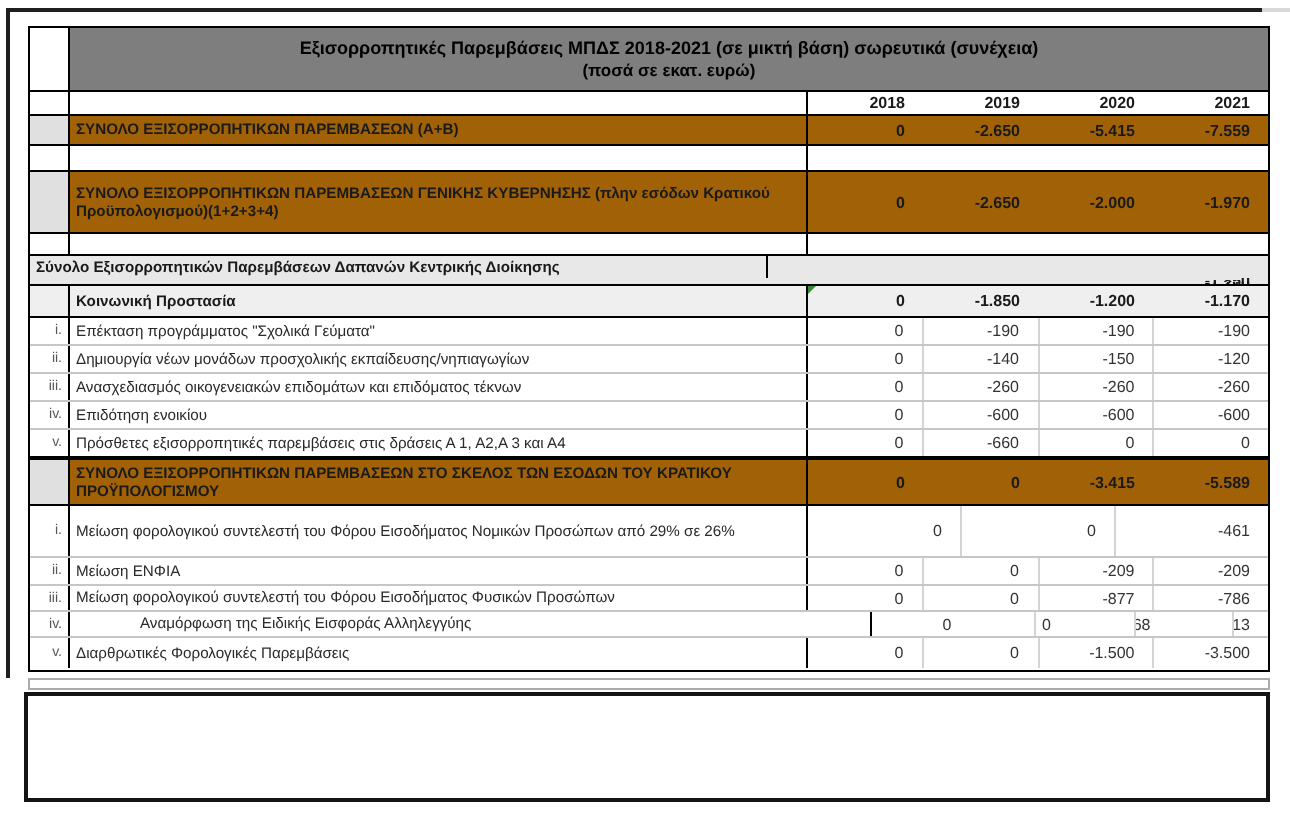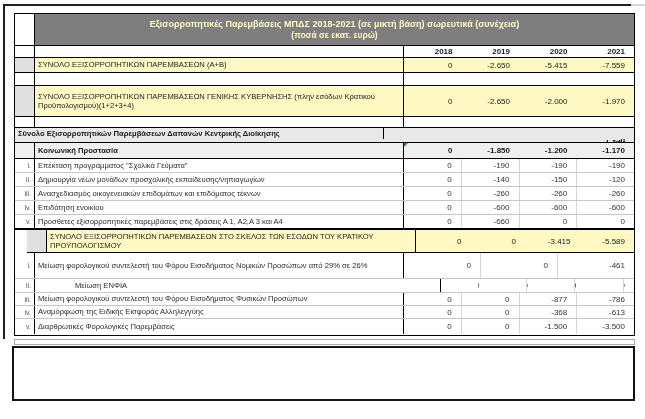--- a/index.html
+++ b/index.html
@@ -20,31 +20,31 @@
   .c{box-sizing:border-box;overflow:hidden;}
   .num{width:20px;border-right:1px solid #000;display:flex;align-items:center;
     justify-content:flex-end;padding-right:3px;font-size:7px;color:#555;flex:none;}
   .lbl{width:369px;border-right:1.5px solid #000;padding:1px 5px 1px 3px;
     font-size:7.6px;display:flex;align-items:center;line-height:1.25;flex:none;}
   .val{flex:1;display:flex;align-items:center;justify-content:flex-end;
     padding-right:9px;font-size:8px;}
 
   
   .title-row{height:32px;border-bottom:1.5px solid #000;}
-  .titlebar{flex:1;background:#7e7e7e;color:#fef9c3;text-align:center;
+  .titlebar{flex:1;background:#7e7e7e;color:#000000;text-align:center;
     display:flex;flex-direction:column;justify-content:center;gap:1px;}
   .title-line1{font-size:9px;font-weight:bold;}
   .title-line2{font-size:8.5px;font-weight:bold;}
 
   
   .hdr{height:12px;border-bottom:1.5px solid #000;}
   .hdr .val{font-weight:bold;font-size:8px;}
 
   
-  .t-total{background:#fef9c3;font-weight:normal;border-bottom:1.5px solid #000;}
+  .t-total{background:#a16207;font-weight:bold;border-bottom:1.5px solid #000;}
   .t-total .num{background:#e0e0e0;}
   .t-blank{background:#fff;border-bottom:1.5px solid #000;}
   .t-subtotal{background:#e8e8e8;font-weight:bold;border-bottom:1px solid #000;}
   .t-subtotal .num{background:#e0e0e0;}
   .t-light{background:#efefef;font-weight:bold;border-bottom:1.2px solid #000;}
   .t-item{background:#fff;border-bottom:1px solid #c6c6c6;}
   .t-item-end{background:#fff;border-bottom:2px solid #000;}
   .t-item-last{background:#fff;}
   .t-item .val, .t-item-end .val, .t-item-last .val{font-weight:normal;color:#333;}
   .t-item .val + .val, .t-item-end .val + .val, .t-item-last .val + .val{
@@ -171,52 +171,52 @@
         <div class="c val">-600</div>
       </div>
       <div class="row t-item-end" style="height: 15px;">
         <div class="c num">v.</div>
         <div class="c lbl">Πρόσθετες εξισορροπητικές παρεμβάσεις στις δράσεις Α 1, Α2,Α 3 και Α4</div>
         <div class="c val">0</div>
         <div class="c val">-660</div>
         <div class="c val">0</div>
         <div class="c val">0</div>
       </div>
-      <div class="row t-total" style="height: 23px; margin-left: 12px;">
+      <div class="row t-total" style="height: 23px;">
         <div class="c num"></div>
         <div class="c lbl">ΣΥΝΟΛΟ ΕΞΙΣΟΡΡΟΠΗΤΙΚΩΝ ΠΑΡΕΜΒΑΣΕΩΝ ΣΤΟ ΣΚΕΛΟΣ ΤΩΝ ΕΣΟΔΩΝ ΤΟΥ ΚΡΑΤΙΚΟΥ ΠΡΟΫΠΟΛΟΓΙΣΜΟΥ</div>
         <div class="c val">0</div>
         <div class="c val">0</div>
         <div class="c val">-3.415</div>
         <div class="c val">-5.589</div>
       </div>
       <div class="row t-item" style="height: 26px;">
         <div class="c num">i.</div>
         <div class="c lbl">Μείωση φορολογικού συντελεστή του Φόρου Εισοδήματος Νομικών Προσώπων από 29% σε 26%</div>
         <div class="c val">0</div>
         <div class="c val">0</div>
         <div class="c val">-461</div>
       </div>
-      <div class="row t-item" style="height: 14px; gap: 37px;">
+      <div class="row t-item" style="height: 14px;">
         <div class="c num">ii.</div>
         <div class="c lbl">Μείωση ΕΝΦΙΑ</div>
         <div class="c val">0</div>
         <div class="c val">0</div>
         <div class="c val">-209</div>
         <div class="c val">-209</div>
       </div>
       <div class="row t-item" style="height: 13px;">
         <div class="c num">iii.</div>
         <div class="c lbl">Μείωση φορολογικού συντελεστή του Φόρου Εισοδήματος Φυσικών Προσώπων</div>
         <div class="c val">0</div>
         <div class="c val">0</div>
         <div class="c val">-877</div>
         <div class="c val">-786</div>
       </div>
-      <div class="row t-item" style="height: 13px;">
+      <div class="row t-item" style="height: 13px; gap: 32px;">
         <div class="c num">iv.</div>
         <div class="c lbl">Αναμόρφωση της Ειδικής Εισφοράς Αλληλεγγύης</div>
         <div class="c val">0</div>
         <div class="c val">0</div>
         <div class="c val">-368</div>
         <div class="c val">-613</div>
       </div>
       <div class="row t-item-last" style="height: 15px;">
         <div class="c num">v.</div>
         <div class="c lbl">Διαρθρωτικές Φορολογικές Παρεμβάσεις</div>

